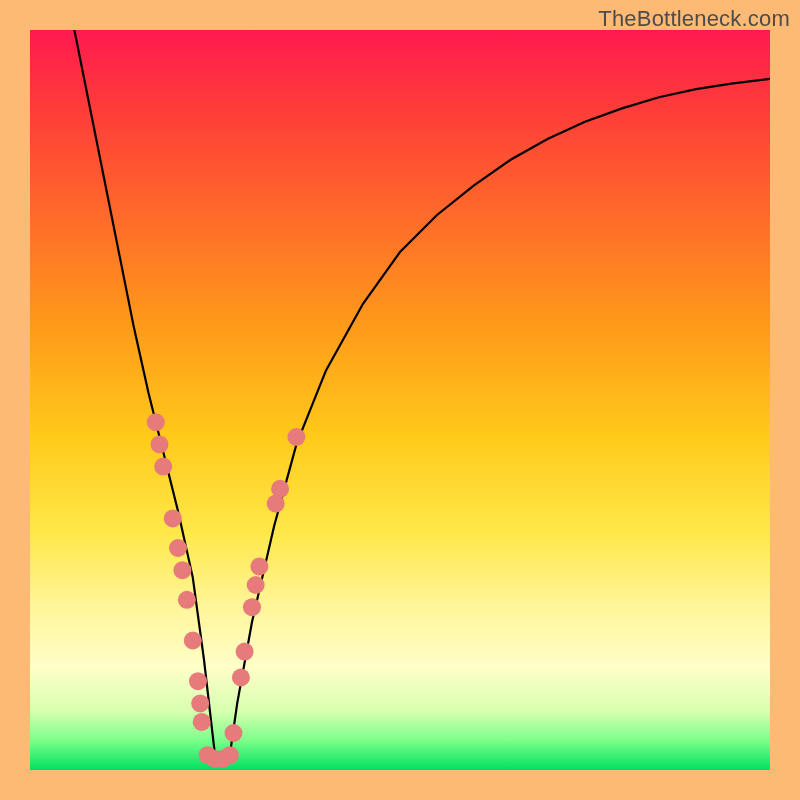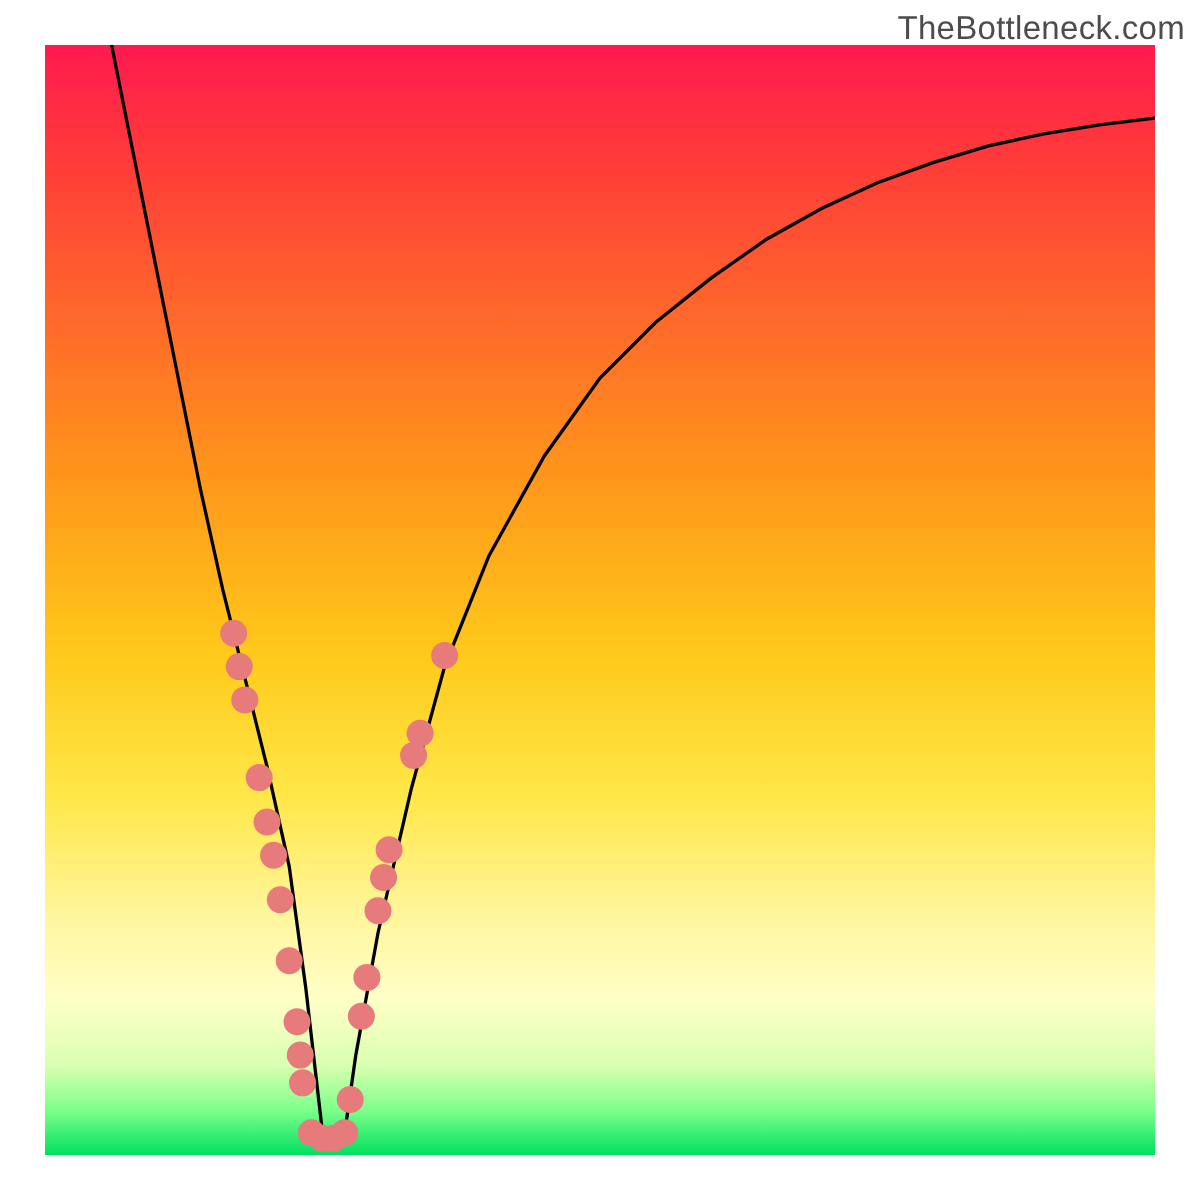--- a/index.html
+++ b/index.html
@@ -8,21 +8,21 @@
     width: 800px;
     height: 800px;
     overflow: hidden;
     background: #000;
     font-family: Arial, Helvetica, sans-serif;
   }
   .frame {
     position: relative;
     width: 800px;
     height: 800px;
-    background: #ffffff;
+    background: #fdba74;
   }
   .plot {
     position: absolute;
     left: 30px;
     top: 30px;
     width: 740px;
     height: 740px;
     background: linear-gradient(to bottom,
       #ff1a4f 0%,
       #ff3a3a 10%,

